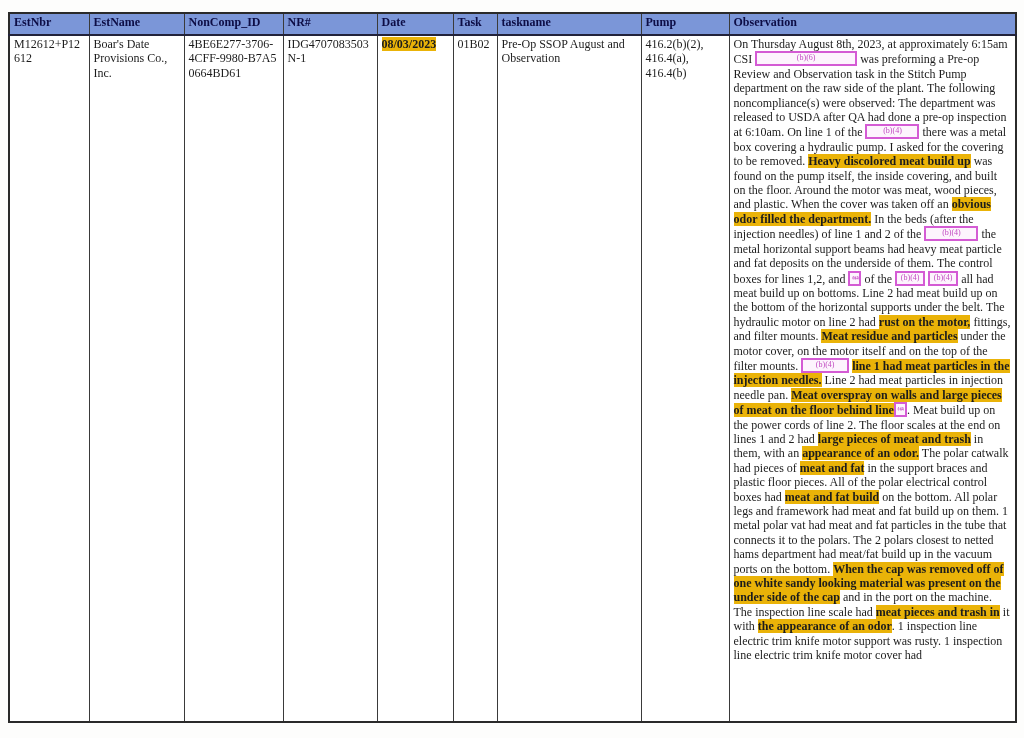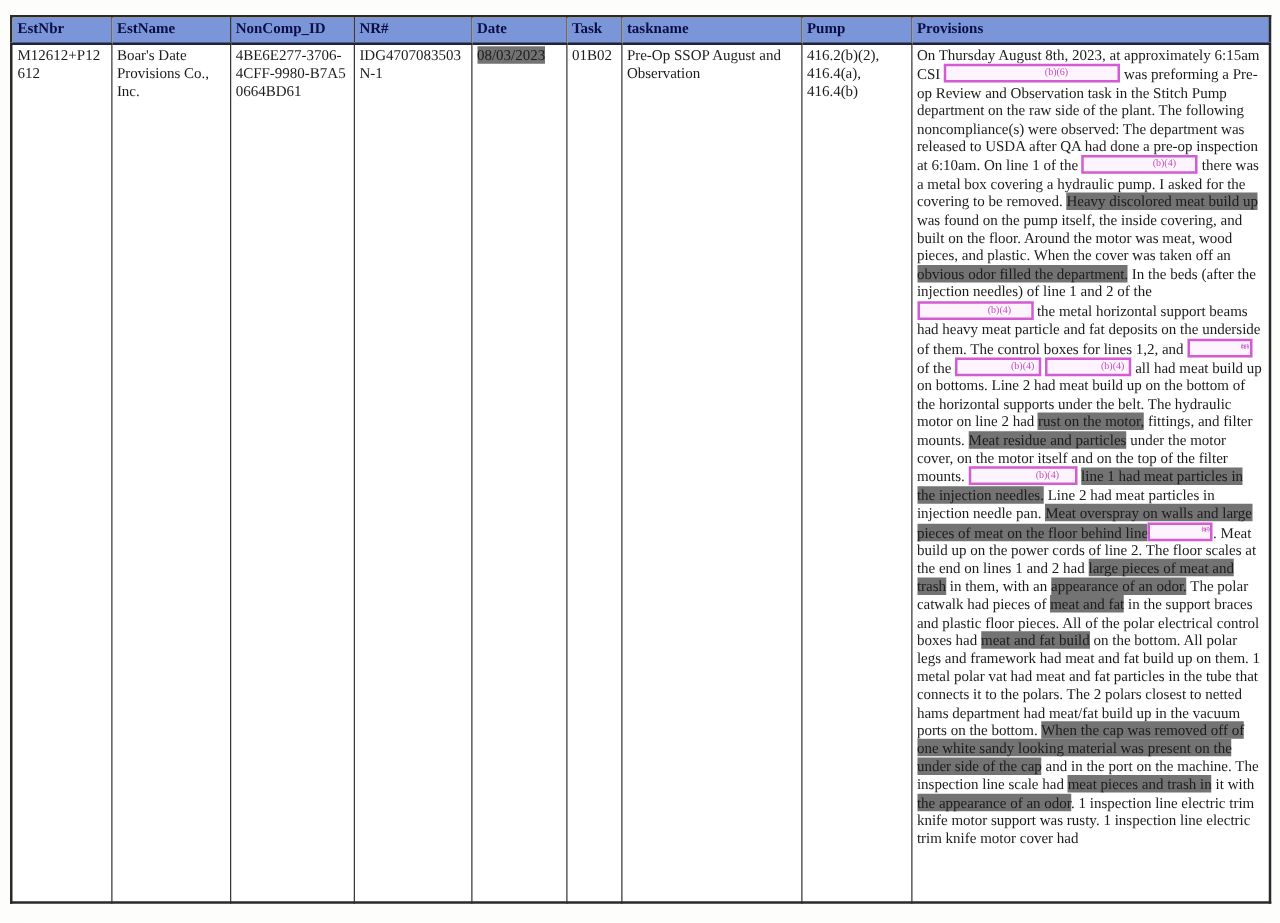--- a/index.html
+++ b/index.html
@@ -31,34 +31,33 @@
     background:#7b96d8;
     color:#0d0d45;
     text-align:left;
     font-weight:bold;
     height:17px;
     border-bottom:2px solid #22223a;
     white-space:nowrap;
   }
   td{height:682px;}
   .break-all{word-break:break-all;}
-  .seg-h{background:#737373;}
+  .seg-h{background:#eab308;font-weight:bold;}
   .seg-r{
     display:inline-block;
     border:2px solid #d45bd4;
     background:#fdf4fd;
     color:#c14ac1;
     font-size:8px;
     line-height:9px;
     height:11px;
     text-align:center;
     vertical-align:text-bottom;
     overflow:hidden;
     white-space:nowrap;
-    padding-left:39px;
   }
   .w-xl{width:98px;}
   .w-lg{width:50px;}
   .w-md{width:44px;}
   .w-sm{width:26px;}
   .w-xs{width:9px;font-size:5px;letter-spacing:-1px;}
   .desc{width:100%;}
 </style>
 </head>
 <body>
@@ -79,21 +78,21 @@
     <thead>
       <tr>
         <th>EstNbr</th>
         <th>EstName</th>
         <th>NonComp_ID</th>
         <th>NR#</th>
         <th>Date</th>
         <th>Task</th>
         <th>taskname</th>
         <th>Pump</th>
-        <th>Provisions</th>
+        <th>Observation</th>
       </tr>
     </thead>
     <tbody>
       <tr>
         <td class="break-all">M12612+P12612</td>
         <td>Boar's Date Provisions Co., Inc.</td>
         <td class="break-all">4BE6E277-3706-4CFF-9980-B7A50664BD61</td>
         <td class="break-all">IDG4707083503N-1</td>
         <td>
           <span class="seg-h">08/03/2023</span>

